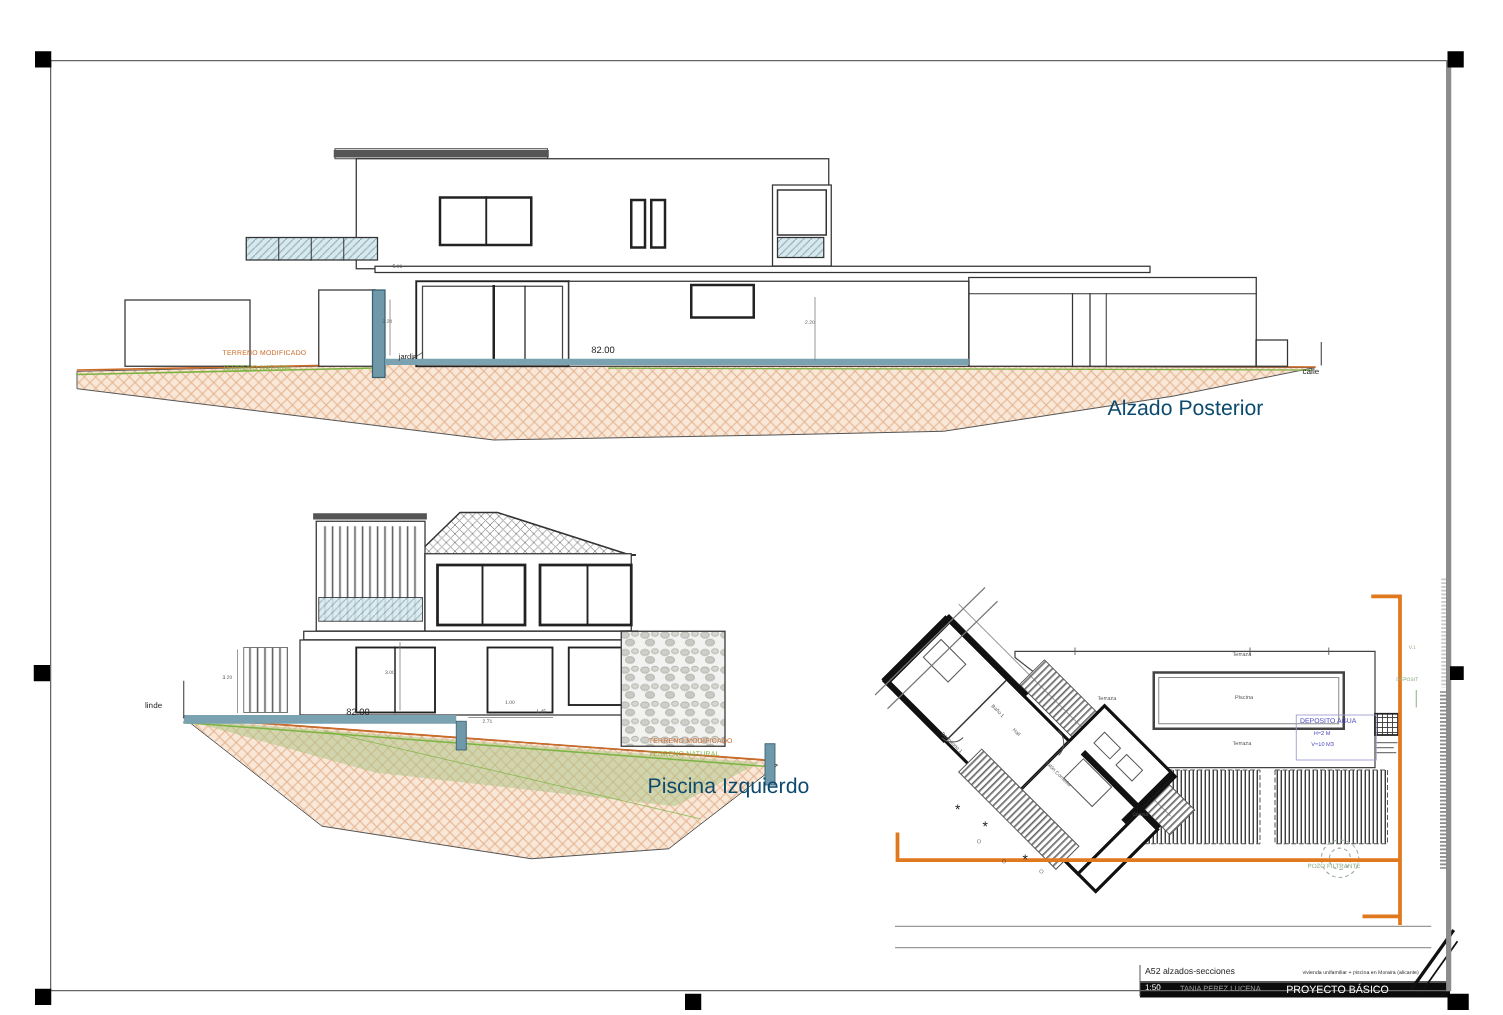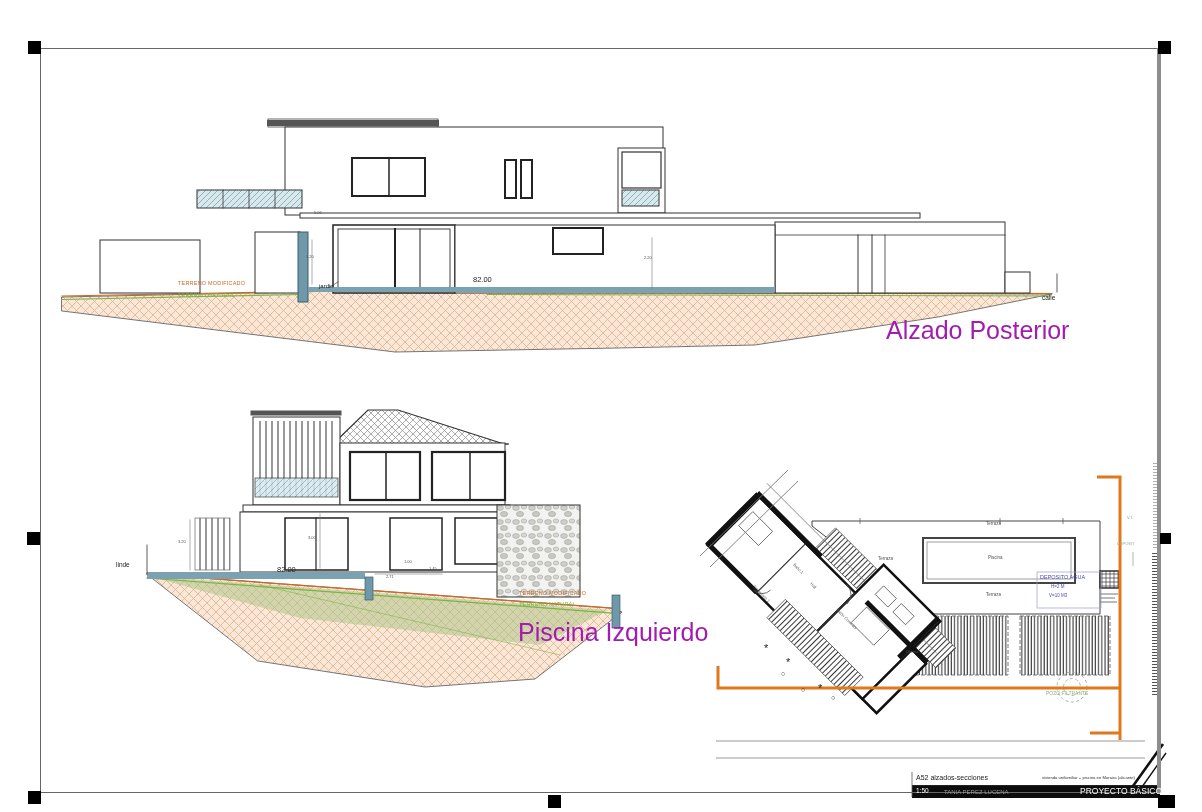--- a/index.html
+++ b/index.html
@@ -5,21 +5,21 @@
   *{margin:0;padding:0;box-sizing:border-box}
   html,body{width:1202px;height:812px;overflow:hidden}
   body{background:#fff;font-family:"Liberation Sans",sans-serif;position:relative}
   .sheet{position:absolute;inset:0;background:#fff}
   .cad{position:absolute;left:0;top:0;z-index:1}
   .border-rect{position:absolute;left:40px;top:48px;width:1118px;height:745px;border:1px solid #666;z-index:2}
   .border-right{position:absolute;left:1157px;top:48px;width:4px;height:745px;background:#8d8d8d;z-index:2}
   .mark{position:absolute;background:#000;width:13px;height:13px;z-index:4}
   .lbl{position:absolute;white-space:nowrap;line-height:1;color:#222;z-index:3}
   .rot45{transform:rotate(45deg);transform-origin:0 0;display:inline-block}
-  .big{font-size:25px;color:#a21caf}
+  .big{font-size:17px;color:#0c4a6e}
   .orange{color:#cc6a28}
   .green{color:#7cb342}
   .bluenote{color:#4a4ac4}
   .greennote{color:#8fae85}
   .white{color:#fff}
 </style>
 </head>
 <body>
 
 <div class="sheet">
@@ -247,15 +247,15 @@
   <span class="lbl" style="left:786px;top:657px;font-size:11px">*</span>
   <span class="lbl" style="left:818px;top:683px;font-size:11px">*</span>
   <span class="lbl" style="left:781px;top:670px;font-size:7px">○</span>
   <span class="lbl" style="left:801px;top:686px;font-size:7px">○</span>
   <span class="lbl" style="left:831px;top:694px;font-size:7px">○</span>
 
   <span class="lbl" style="left:916px;top:774px;font-size:7px">A52 alzados-secciones</span>
   <span class="lbl" style="left:1030px;top:776px;width:105px;text-align:right;font-size:4.2px;color:#333">vivienda unifamiliar + piscina en Moraira (alicante)</span>
   <span class="lbl white" style="left:916px;top:788px;font-size:6.5px">1:50</span>
   <span class="lbl" style="left:944px;top:788.5px;font-size:6px;color:#9a9a9a">TANIA PEREZ LUCENA</span>
-  <span class="lbl white" style="left:1080px;top:787px;width:77px;text-align:right;font-size:8.5px">PROYECTO BÁSICO</span>
+  <span class="lbl white" style="left:1029px;top:787px;width:77px;text-align:right;font-size:8.5px">PROYECTO BÁSICO</span>
 
 </div>
 
 </body></html>

